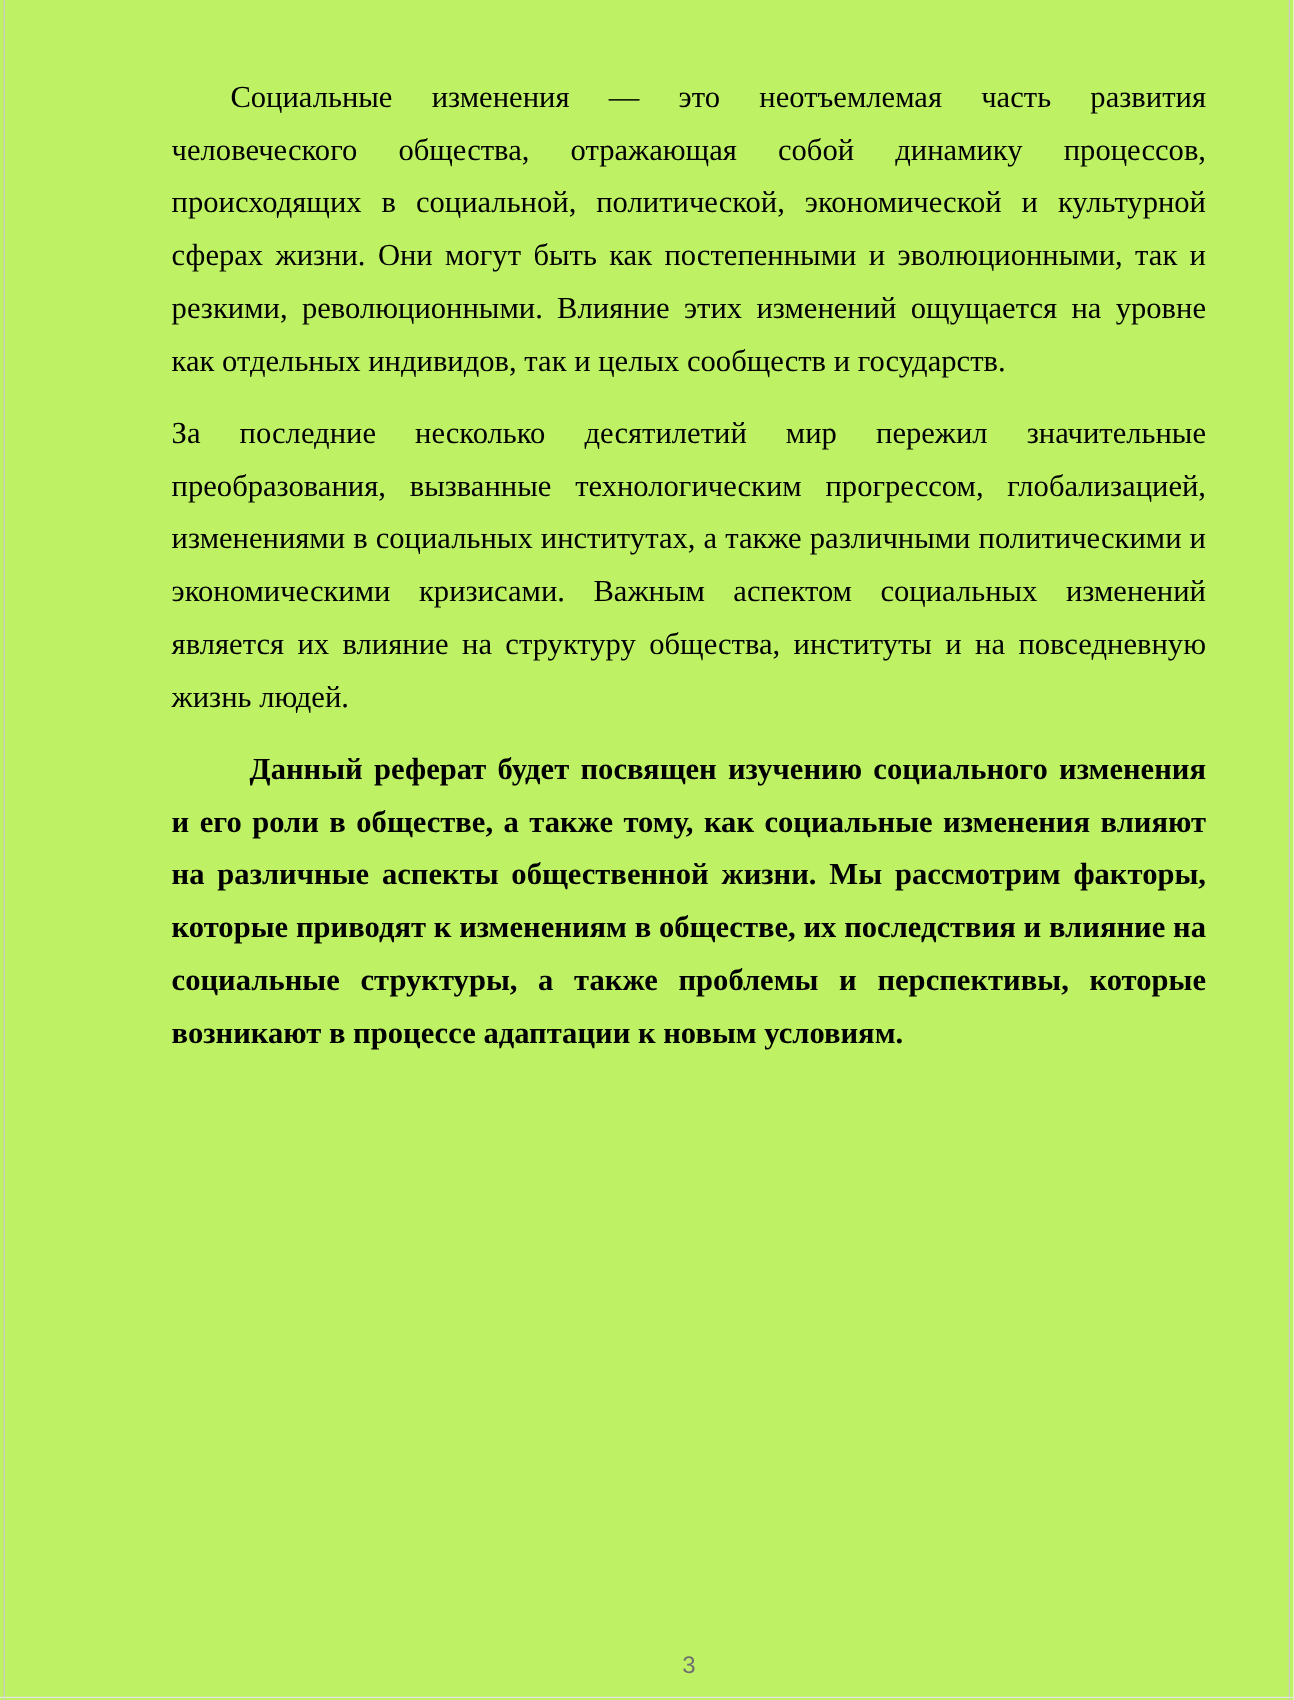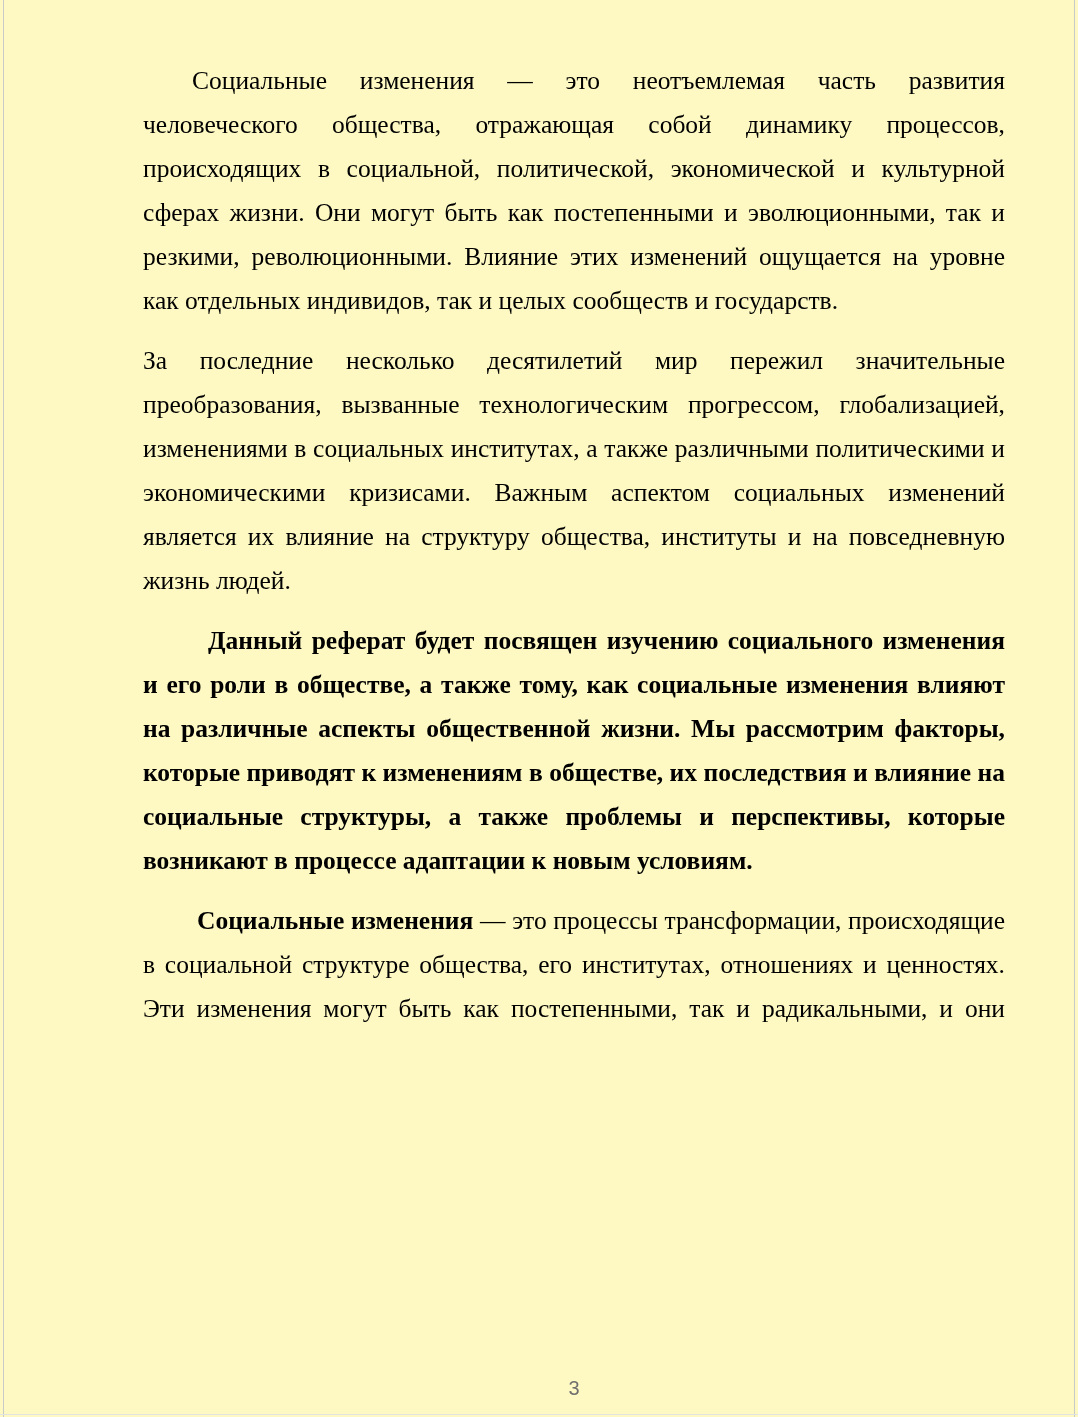--- a/index.html
+++ b/index.html
@@ -4,21 +4,21 @@
 <style>
   html, body {
     margin: 0;
     padding: 0;
     background: #ffffff;
   }
   .page {
     position: relative;
     width: 1078px;
     height: 1417px;
-    background: #fef9c3;
+    background: #bef264;
     overflow: hidden;
   }
   .page-edge {
     position: absolute;
     background: #c9c9c9;
   }
   .edge-left  { left: 3px;    top: 0; width: 1px; height: 100%; }
   .edge-right { left: 1074px; top: 0; width: 1px; height: 100%; }
   .edge-bottom{ left: 0; top: 1414px; width: 100%; height: 1px; background: #e3e3e3; }
 
@@ -66,18 +66,17 @@
   <div class="page-edge edge-right"></div>
   <div class="edge-bottom page-edge"></div>
 
   <div class="content">
     <p class="doc para-1">Социальные изменения — это неотъемлемая часть развития человеческого общества, отражающая собой динамику процессов, происходящих в социальной, политической, экономической и культурной сферах жизни. Они могут быть как постепенными и эволюционными, так и резкими, революционными. Влияние этих изменений ощущается на уровне как отдельных индивидов, так и целых сообществ и государств.</p>
 
     <p class="doc para-2">За последние несколько десятилетий мир пережил значительные преобразования, вызванные технологическим прогрессом, глобализацией, изменениями в социальных институтах, а также различными политическими и экономическими кризисами. Важным аспектом социальных изменений является их влияние на структуру общества, институты и на повседневную жизнь людей.</p>
 
     <p class="doc para-3">Данный реферат будет посвящен изучению социального изменения и его роли в обществе, а также тому, как социальные изменения влияют на различные аспекты общественной жизни. Мы рассмотрим факторы, которые приводят к изменениям в обществе, их последствия и влияние на социальные структуры, а также проблемы и перспективы, которые возникают в процессе адаптации к новым условиям.</p>
 
-    <p class="doc para-4"><span class="bold-lead">Социальные изменения</span><span> — это процессы трансформации, происходящие в социальной структуре общества, его институтах, отношениях и ценностях. Эти изменения могут быть как постепенными, так и радикальными, и они</span></p>
   </div>
 
   <div class="footer">3</div>
 
 </div>
 
 </body></html>

